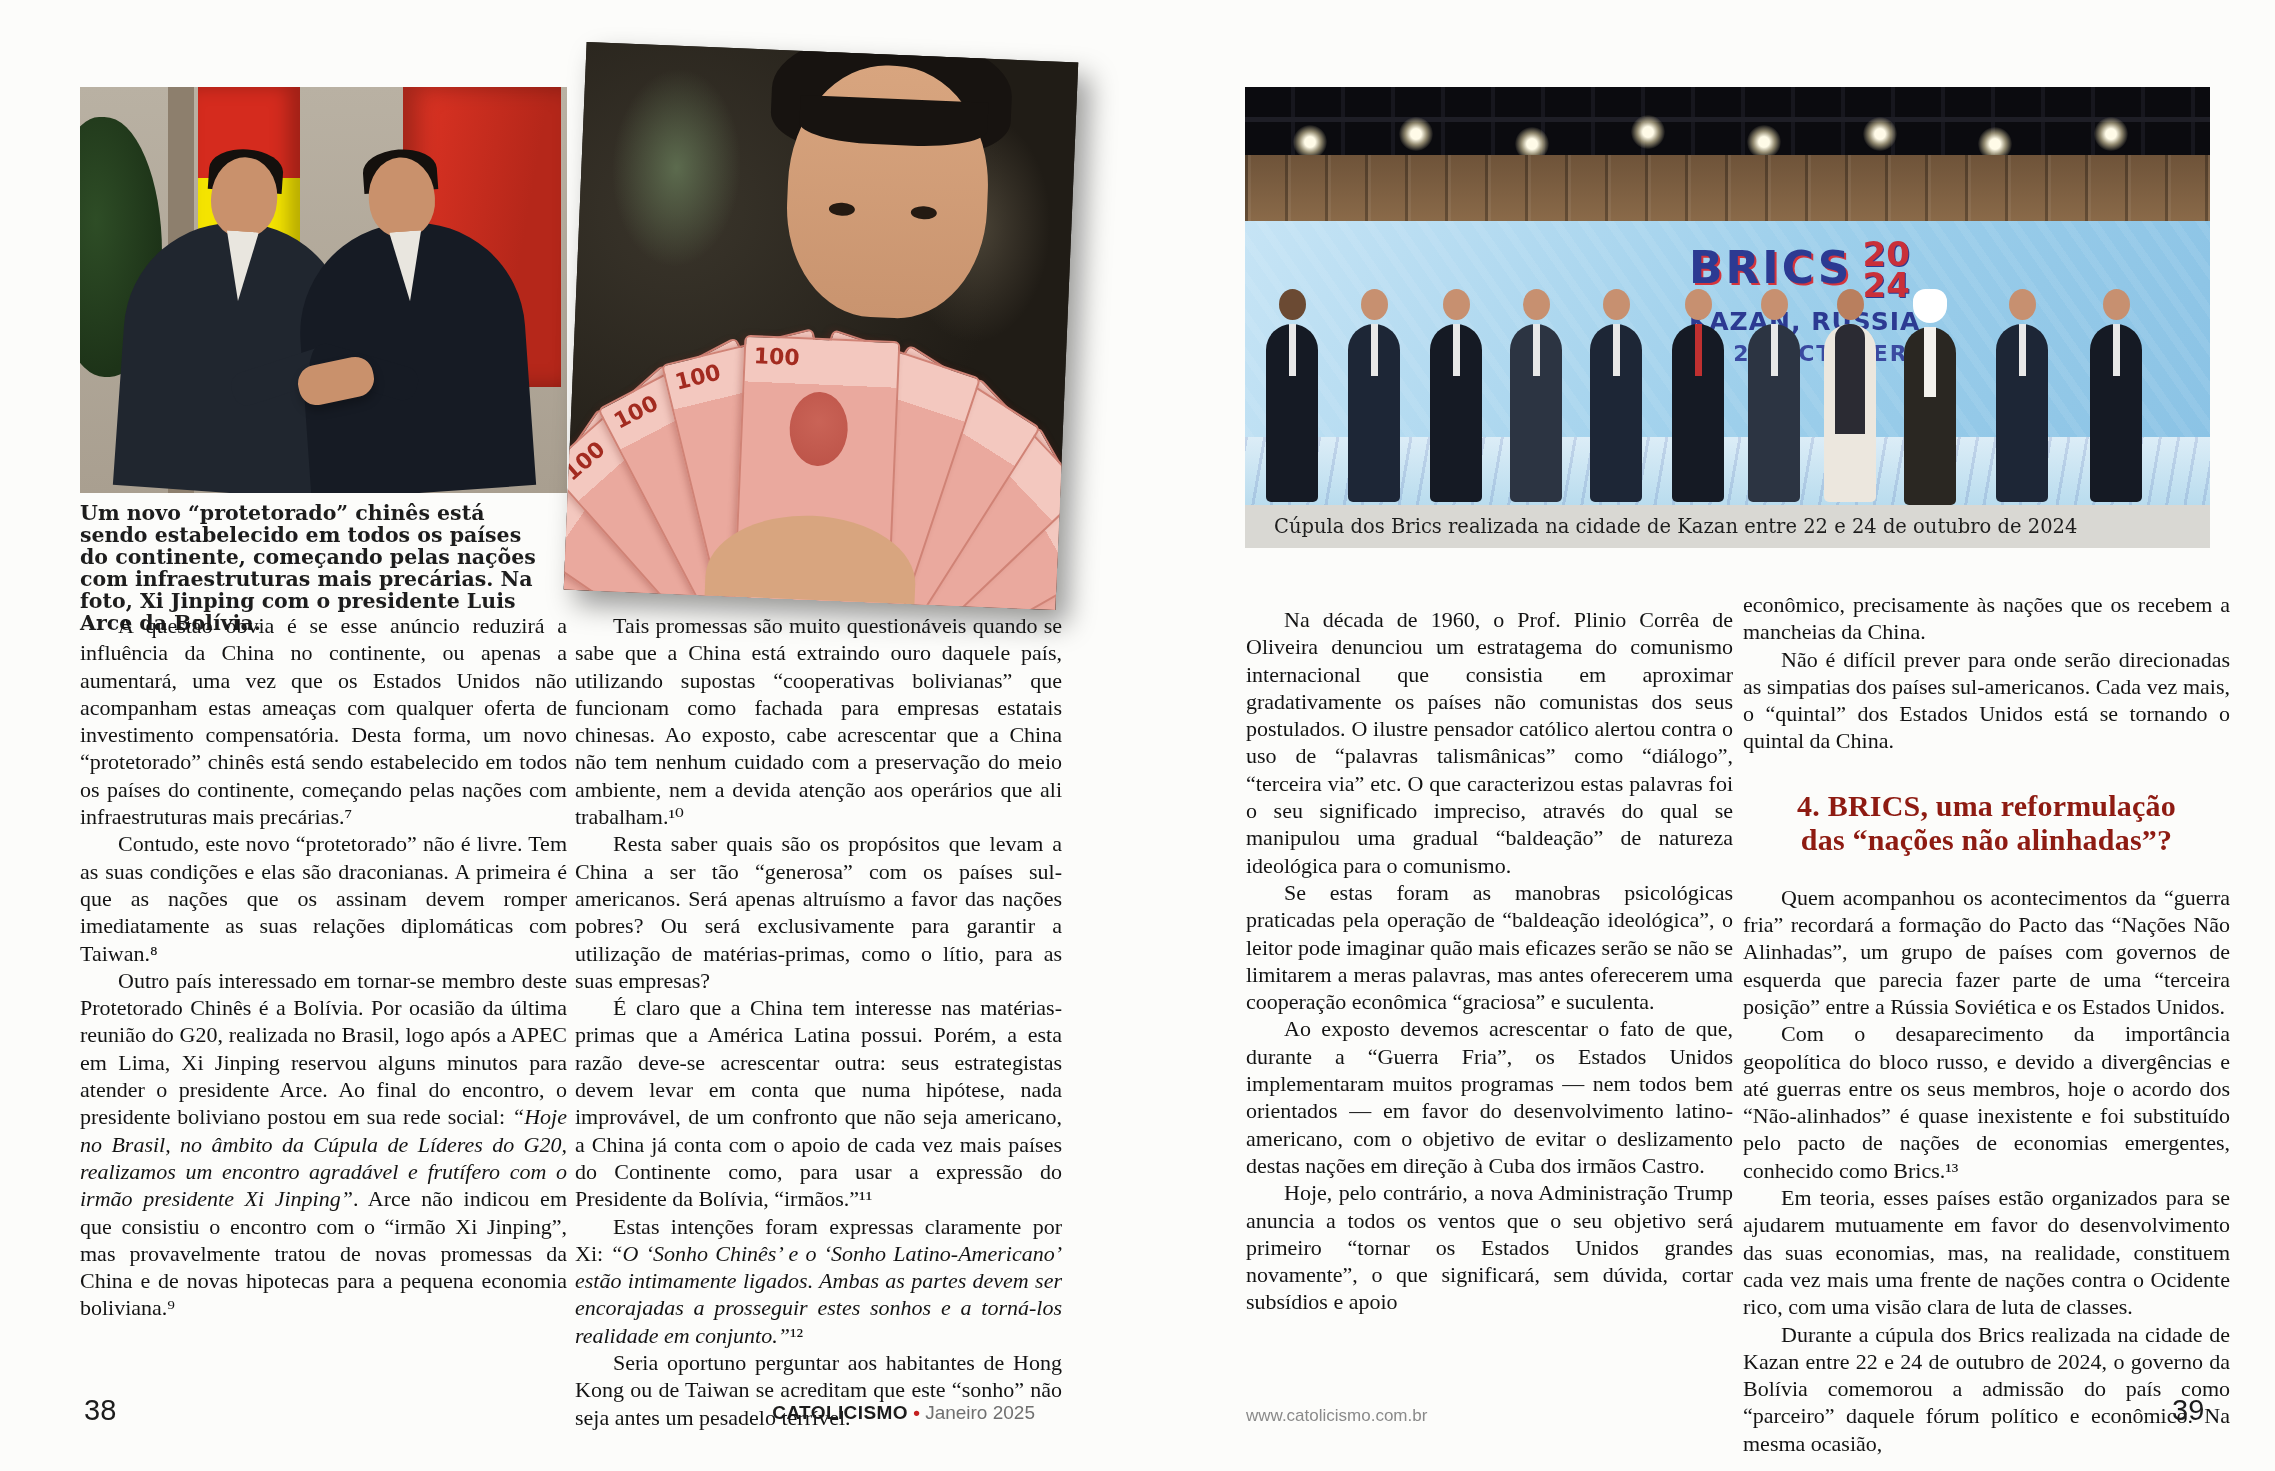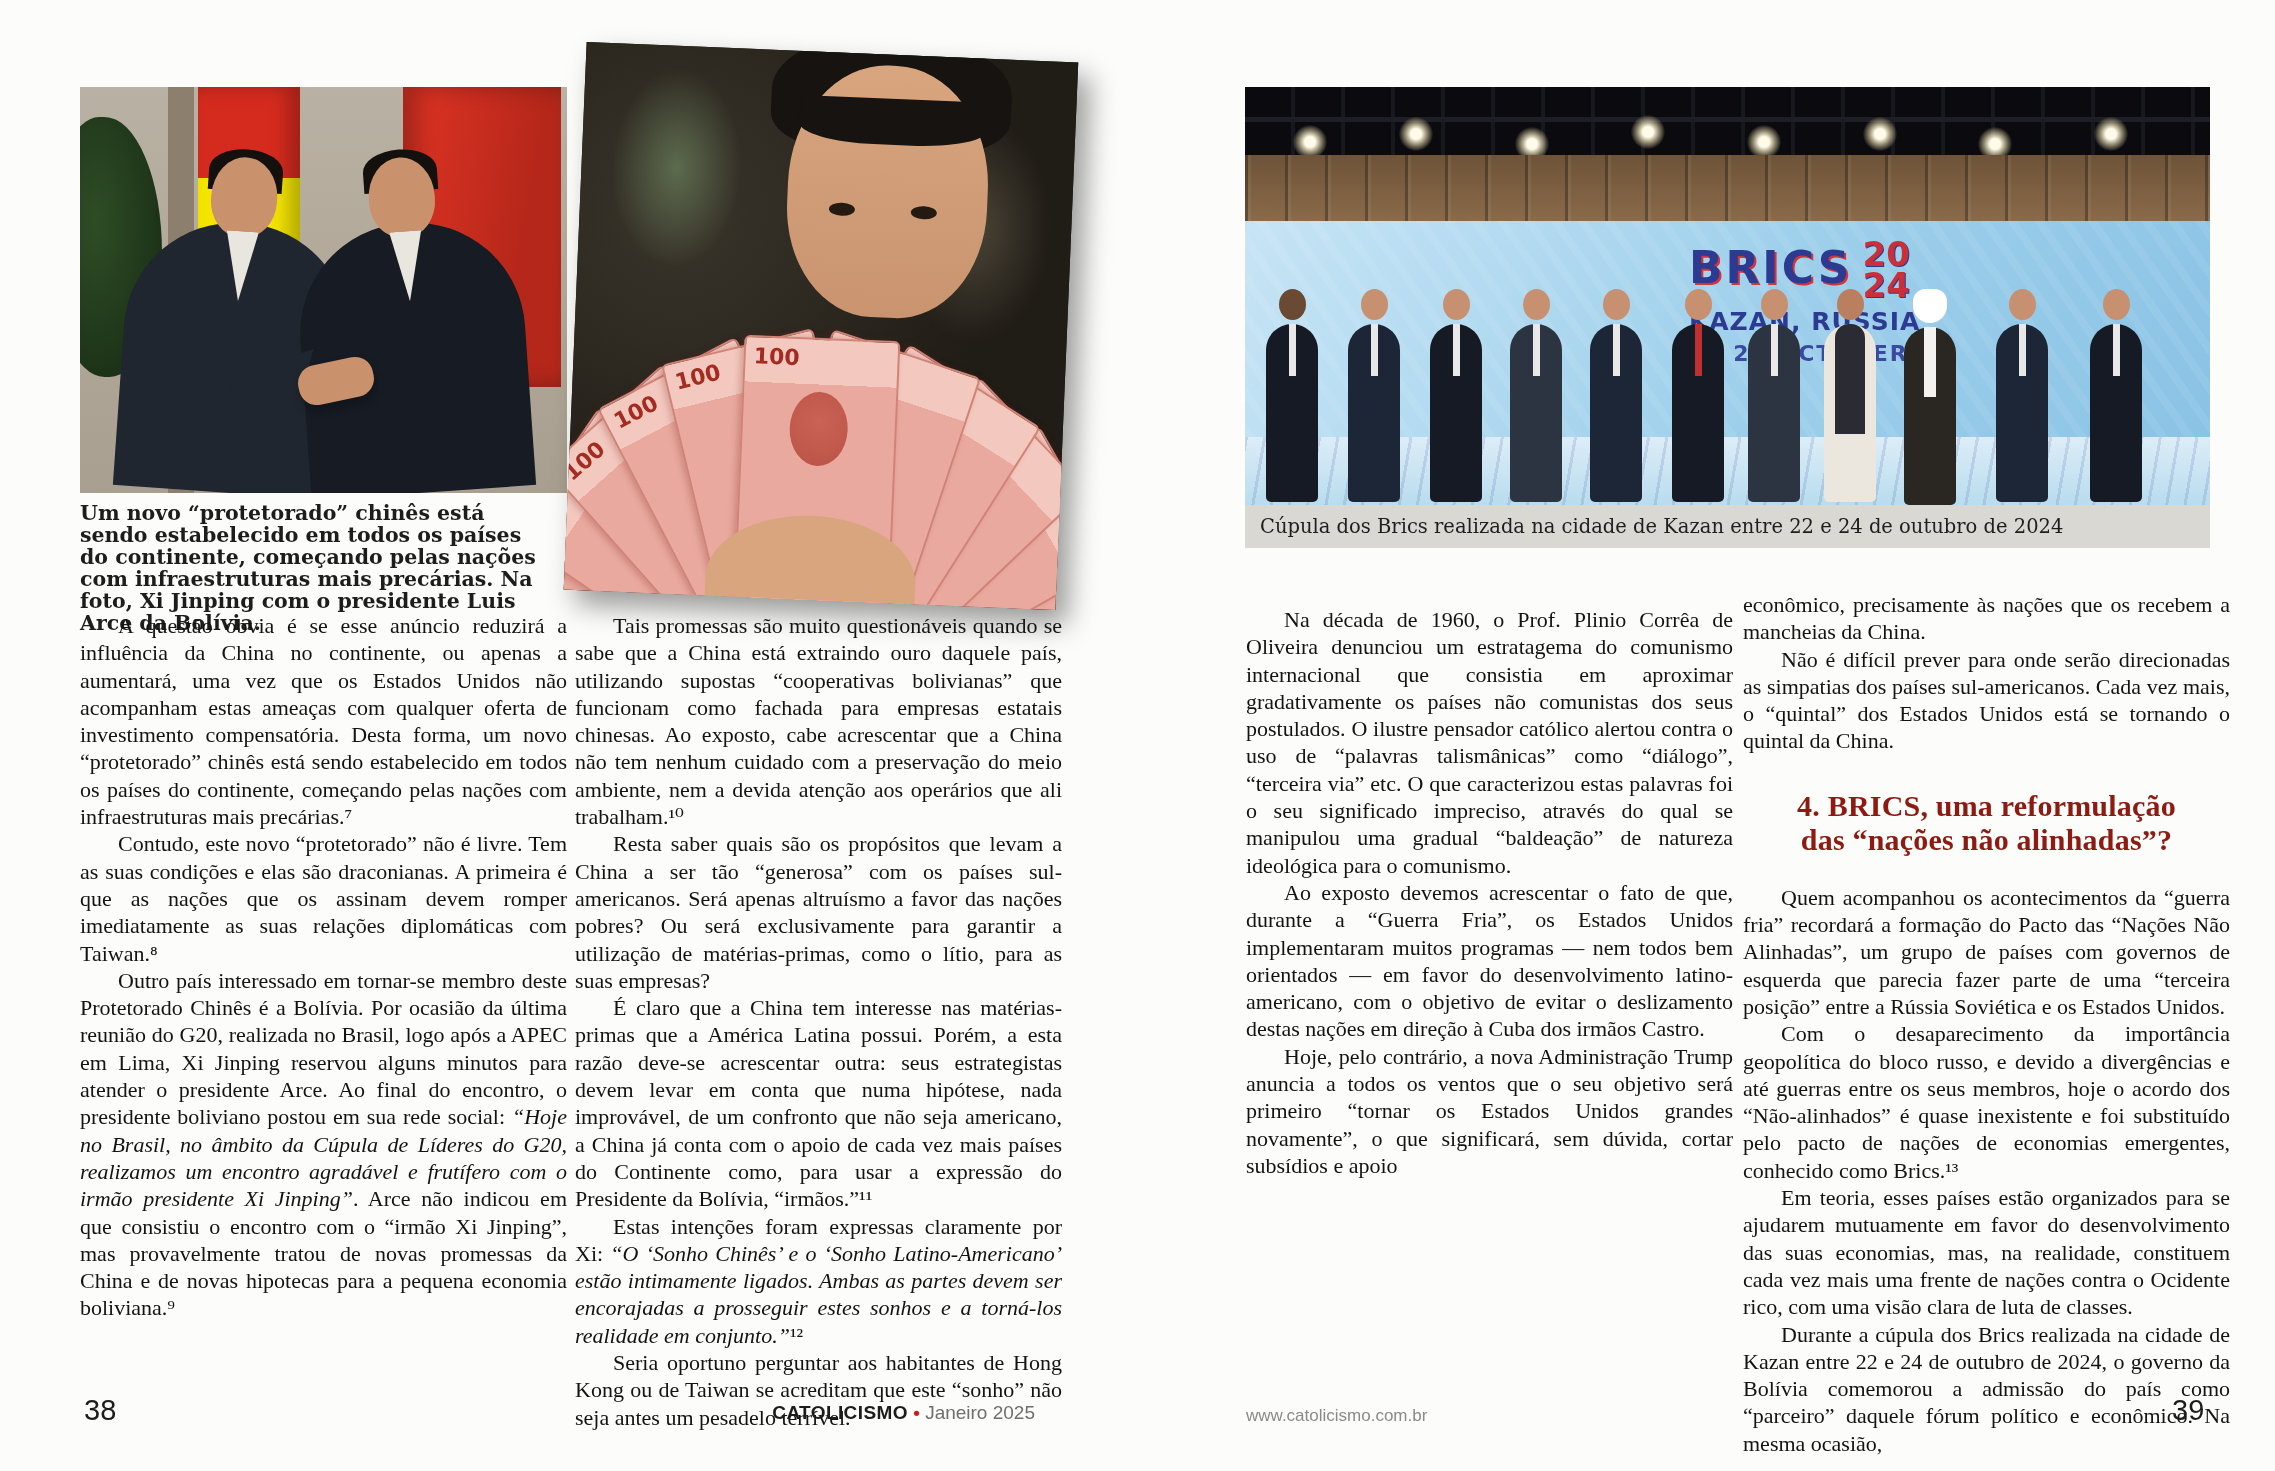--- a/index.html
+++ b/index.html
@@ -71,21 +71,21 @@
   .leader.dark .lh{background:#6b4a33;}
   .leader.navy .lb{background:#1d2636;}
   .leader.grey .lb{background:#2c3442;}
   .leader.xi .lb::after{background:#c03030;}
   .leader.modi .lb{background:#ece7de;}
   .leader.modi .lb::after{background:#2b2b33;width:30px;height:110px;border-radius:14px 14px 0 0;}
   .leader.modi .lh{background:#b97f5e;}
   .leader.sheikh .lh{background:#fff;width:34px;height:34px;border-radius:40% 40% 55% 55%;}
   .leader.sheikh .lb{background:#2a2722;}
   .leader.sheikh .lb::after{background:#f4f2ee;width:12px;height:70px;}
-  .pb-caption{position:absolute;left:0;bottom:0;width:100%;height:43px;background:#d9d8d3;color:#1e1e1e;font-family:"DejaVu Serif",serif;font-size:19.5px;line-height:43px;padding-left:15px;box-sizing:border-box;}
+  .pb-caption{position:absolute;left:0;bottom:0;width:100%;height:43px;background:#d9d8d3;color:#1e1e1e;font-family:"DejaVu Serif",serif;font-size:19.5px;line-height:43px;padding-left:29px;box-sizing:border-box;}
 
   
   .pn{position:absolute;font-family:"Liberation Sans","DejaVu Sans",sans-serif;font-size:29px;color:#1c1c1c;}
   .pn-left{left:84px;top:1394px;}
   .pn-right{left:2172px;top:1394px;}
   .footer-center{position:absolute;left:585px;top:1402px;width:450px;text-align:right;font-family:"Liberation Sans","DejaVu Sans",sans-serif;font-size:19px;color:#1c1c1c;}
   .footer-center .mag{font-weight:bold;letter-spacing:.4px;}
   .footer-center .dot{color:#c42020;font-weight:bold;}
   .footer-center .iss{color:#6f6f6f;}
   .footer-url{position:absolute;left:1246px;top:1406px;font-family:"Liberation Sans","DejaVu Sans",sans-serif;font-size:17px;color:#8a8a8a;}
@@ -239,20 +239,21 @@
       </div>
     <div class="leader" style="left:842px">
         <div class="lh"></div>
         <div class="lb"></div>
       </div>
     <div class="pb-caption">Cúpula dos Brics realizada na cidade de Kazan entre 22 e 24 de outubro de 2024</div>
   </div>
 
   <div class="col c3">
     <p>Na década de 1960, o Prof. Plinio Corrêa de Oliveira denunciou um estratagema do comunismo internacional que consistia em aproximar gradativamente os países não comunistas dos seus postulados. O ilustre pensador católico alertou contra o uso de “palavras talismânicas” como “diálogo”, “terceira via” etc. O que caracterizou estas palavras foi o seu significado impreciso, através do qual se manipulou uma gradual “baldeação” de natureza ideológica para o comunismo.</p>
+    <p>Se estas foram as manobras psicológicas praticadas pela operação de “baldeação ideológica”, o leitor pode imaginar quão mais eficazes serão se não se limitarem a meras palavras, mas antes oferecerem uma cooperação econômica “graciosa” e suculenta.</p>
     <p>Ao exposto devemos acrescentar o fato de que, durante a “Guerra Fria”, os Estados Unidos implementaram muitos programas — nem todos bem orientados — em favor do desenvolvimento latino-americano, com o objetivo de evitar o deslizamento destas nações em direção à Cuba dos irmãos Castro.</p>
     <p>Hoje, pelo contrário, a nova Administração Trump anuncia a todos os ventos que o seu objetivo será primeiro “tornar os Estados Unidos grandes novamente”, o que significará, sem dúvida, cortar subsídios e apoio</p>
   </div>
 
   <div class="col c4">
     <p class="noindent">econômico, precisamente às nações que os recebem a mancheias da China.</p>
     <p>Não é difícil prever para onde serão direcionadas as simpatias dos países sul-americanos. Cada vez mais, o “quintal” dos Estados Unidos está se tornando o quintal da China.</p>
     <div class="sec-heading h4">
       <div>4. BRICS, uma reformulação</div>
       <div>das “nações não alinhadas”?</div>

